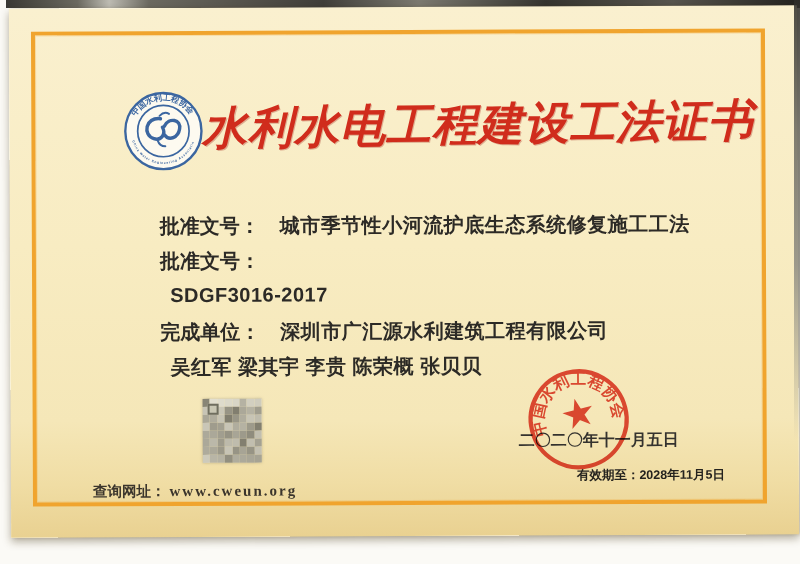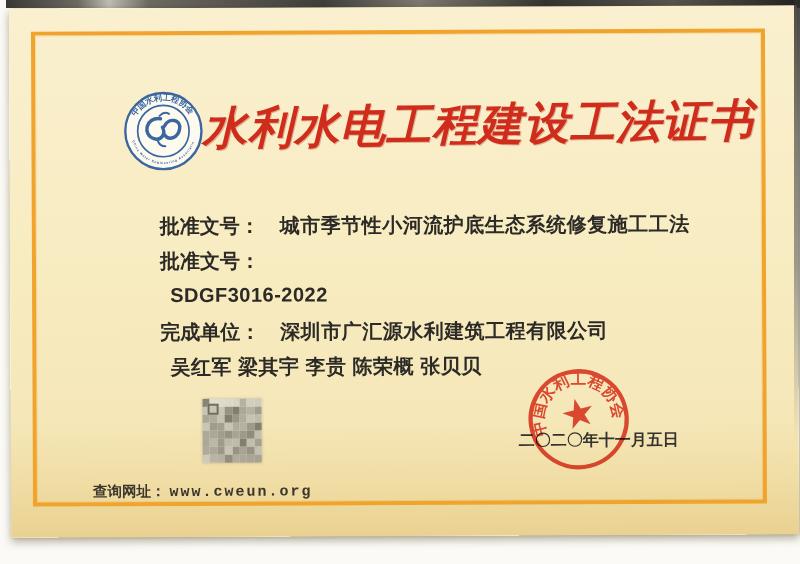--- a/index.html
+++ b/index.html
@@ -81,21 +81,21 @@
   .validity{
     position:absolute;left:566px;top:461px;font-size:12.5px;font-weight:bold;
     color:#24221e;white-space:nowrap;z-index:5;
   }
   
   .query-line{
     position:absolute;left:82px;top:474px;font-size:14.5px;font-weight:bold;
     color:#3b352c;white-space:nowrap;display:flex;align-items:baseline;
   }
   .query-value{
-    font-family:Liberation Mono, monospace;
+    font-family:Liberation Serif, serif;
     letter-spacing:2px;margin-left:4px;font-size:15px;
   }
 </style>
 </head>
 <body>
 
 <div class="screen">
 
   <div class="scan-strip-top"></div>
   <div class="scan-strip-right"></div>
@@ -129,21 +129,21 @@
 
     <div class="fields">
       <div class="field-row">
         <span class="field-label">批准文号：</span>
         <span class="field-value">城市季节性小河流护底生态系统修复施工工法</span>
       </div>
       <div class="field-row">
         <span class="field-label">批准文号：</span>
       </div>
       <div class="field-row">
-        <span class="field-value">SDGF3016-2022</span>
+        <span class="field-value">SDGF3016-2017</span>
       </div>
       <div class="field-row">
         <span class="field-label">完成单位：</span>
         <span class="field-value">深圳市广汇源水利建筑工程有限公司</span>
       </div>
       <div class="field-row">
         <span class="field-value">吴红军 梁其宇 李贵 陈荣概 张贝贝</span>
       </div>
     </div>
 
@@ -221,20 +221,23 @@
       <circle class="stamp-ring" cx="0" cy="0" r="48"></circle>
       <defs>
         <path id="stampArc" d="M -34.2,7.3 A 35 35 0 1 1 34.2,7.3" fill="none"></path>
       </defs>
       <text class="stamp-arc-text">
         <textPath href="#stampArc" startOffset="0" textLength="126">中国水利工程协会</textPath>
       </text>
       <polygon class="stamp-star" points="0,-16 9.4,12.9 -15.2,-4.9 15.2,-4.9 -9.4,12.9" transform="translate(1,-5)"></polygon>
     </svg>
 
+    <div class="validity">
+      <span>有效期至：</span><span>2028年11月5日</span>
+    </div>
 
     <div class="query-line">
       <span>查询网址：</span>
       <span class="query-value">www.cweun.org</span>
     </div>
 
   </div>
 </div>
 
 </body></html>

